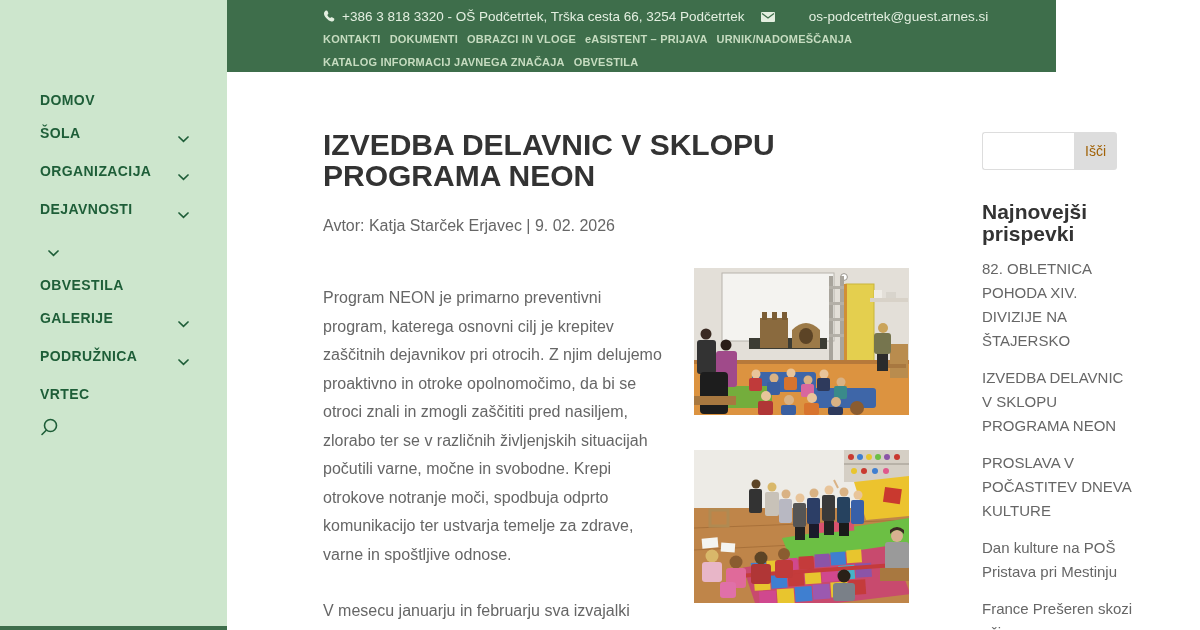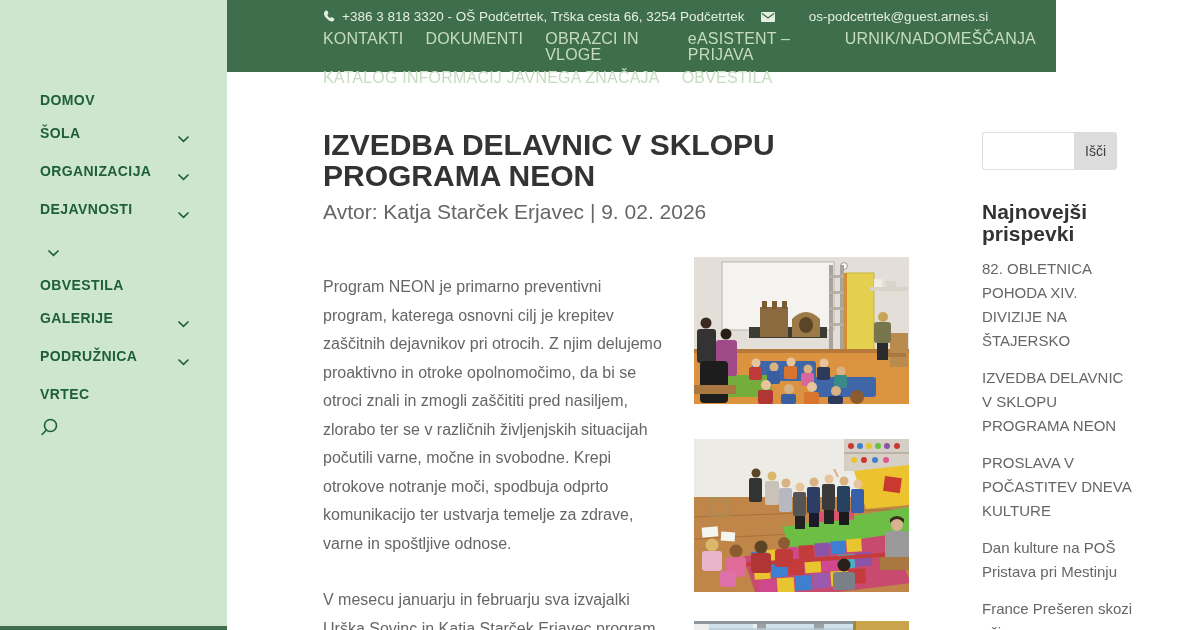--- a/index.html
+++ b/index.html
@@ -6,56 +6,56 @@
   html,body { width:1200px; height:630px; overflow:hidden; background:#ffffff;
               font-family:"Liberation Sans", sans-serif; }
   .stage { position:relative; width:1200px; height:630px; background:#ffffff; }
 
   
   .top-header { position:absolute; left:0; top:0; width:1056px; height:72px;
                 background:#3e6e4b; padding:8px 20px 0 323px; }
   .contact-row { display:flex; align-items:center; font-size:13.5px; color:#e3efe0; height:17px; }
   .contact-row .ico { display:inline-flex; margin-right:6px; }
   .contact-email { display:inline-flex; align-items:center; margin-left:16px;gap:22px; }
-  .nav-row { display:flex; gap:22px; margin-top:6px; font-size:16px; font-weight:400;
+  .nav-row { display:flex; gap:9px; margin-top:6px; font-size:11px; font-weight:700;
              color:#c6dcc0; letter-spacing:.2px; }
   .nav-row a { color:#c6dcc0; text-decoration:none; cursor:pointer; line-height:16px; }
 
   
   .sidebar { position:absolute; left:0; top:0; width:227px; height:630px;
              background:#cde6cd; z-index:5; }
   .side-menu { padding-top:84px; }
   .side-item { display:flex; justify-content:space-between; align-items:flex-start;
                padding:8px 38px 8px 40px; font-size:14px; font-weight:700;
                color:#1e5e38; letter-spacing:.4px; line-height:17px; cursor:pointer; }
   .side-item .chev { flex:0 0 auto; margin-top:5px; margin-left:8px; }
   .sidebar-search { position:absolute; left:39px; top:417px; cursor:pointer; }
   .sidebar-strip { position:absolute; left:0; bottom:0; width:227px; height:4px; background:#3e6e4b; }
 
   
   .article { position:absolute; left:323px; top:129px; width:586px; }
   .article h1 { font-size:30px; line-height:31px; font-weight:600; color:#333333; }
-  .meta { margin-top:9px; font-size:21px; color:#666666; }
+  .meta { margin-top:26px; font-size:16px; color:#666666; }
   .content-row { display:flex; margin-top:33px; }
   .text-col { width:346px; font-size:16px; line-height:28.5px; color:#666666; }
   .text-col p { margin-bottom:28px;margin-top:16px; }
   .photo-col { width:215px; margin-left:25px; }
   .photo { width:215px; display:block; overflow:hidden; }
   .photo-1 { height:147px; margin-bottom:35px; }
   .photo-2 { height:153px; margin-bottom:29px; }
   .photo-3 { height:100px; }
   .photo svg { display:block; }
 
   
   .right-sidebar { position:absolute; left:982px; top:132px; width:152px; }
   .search-form { display:flex; }
   .search-input { width:92px; height:38px; border:1px solid #dddddd; border-right:none;
                   background:#ffffff; padding:0 8px; font-size:14px; color:#666;
                   border-radius:3px 0 0 3px; outline:none; }
-  .search-btn { width:43px; height:38px; background:#dddddd; border:none; color:#404040;
+  .search-btn { width:43px; height:38px; background:#dddddd; border:none; color:#a16207;
                 font-size:14px; cursor:pointer; border-radius:0 3px 3px 0;
                 font-family:"Liberation Sans", sans-serif; }
   .widget-title { margin-top:31px; font-size:21px; line-height:22px; font-weight:600; color:#333333; }
   .posts { margin-top:12px; }
   .post-link { display:block; font-size:15px; line-height:24px; color:#666666;
                text-decoration:none; margin-bottom:13px; cursor:pointer; }
 </style>
 </head>
 <body>
 

